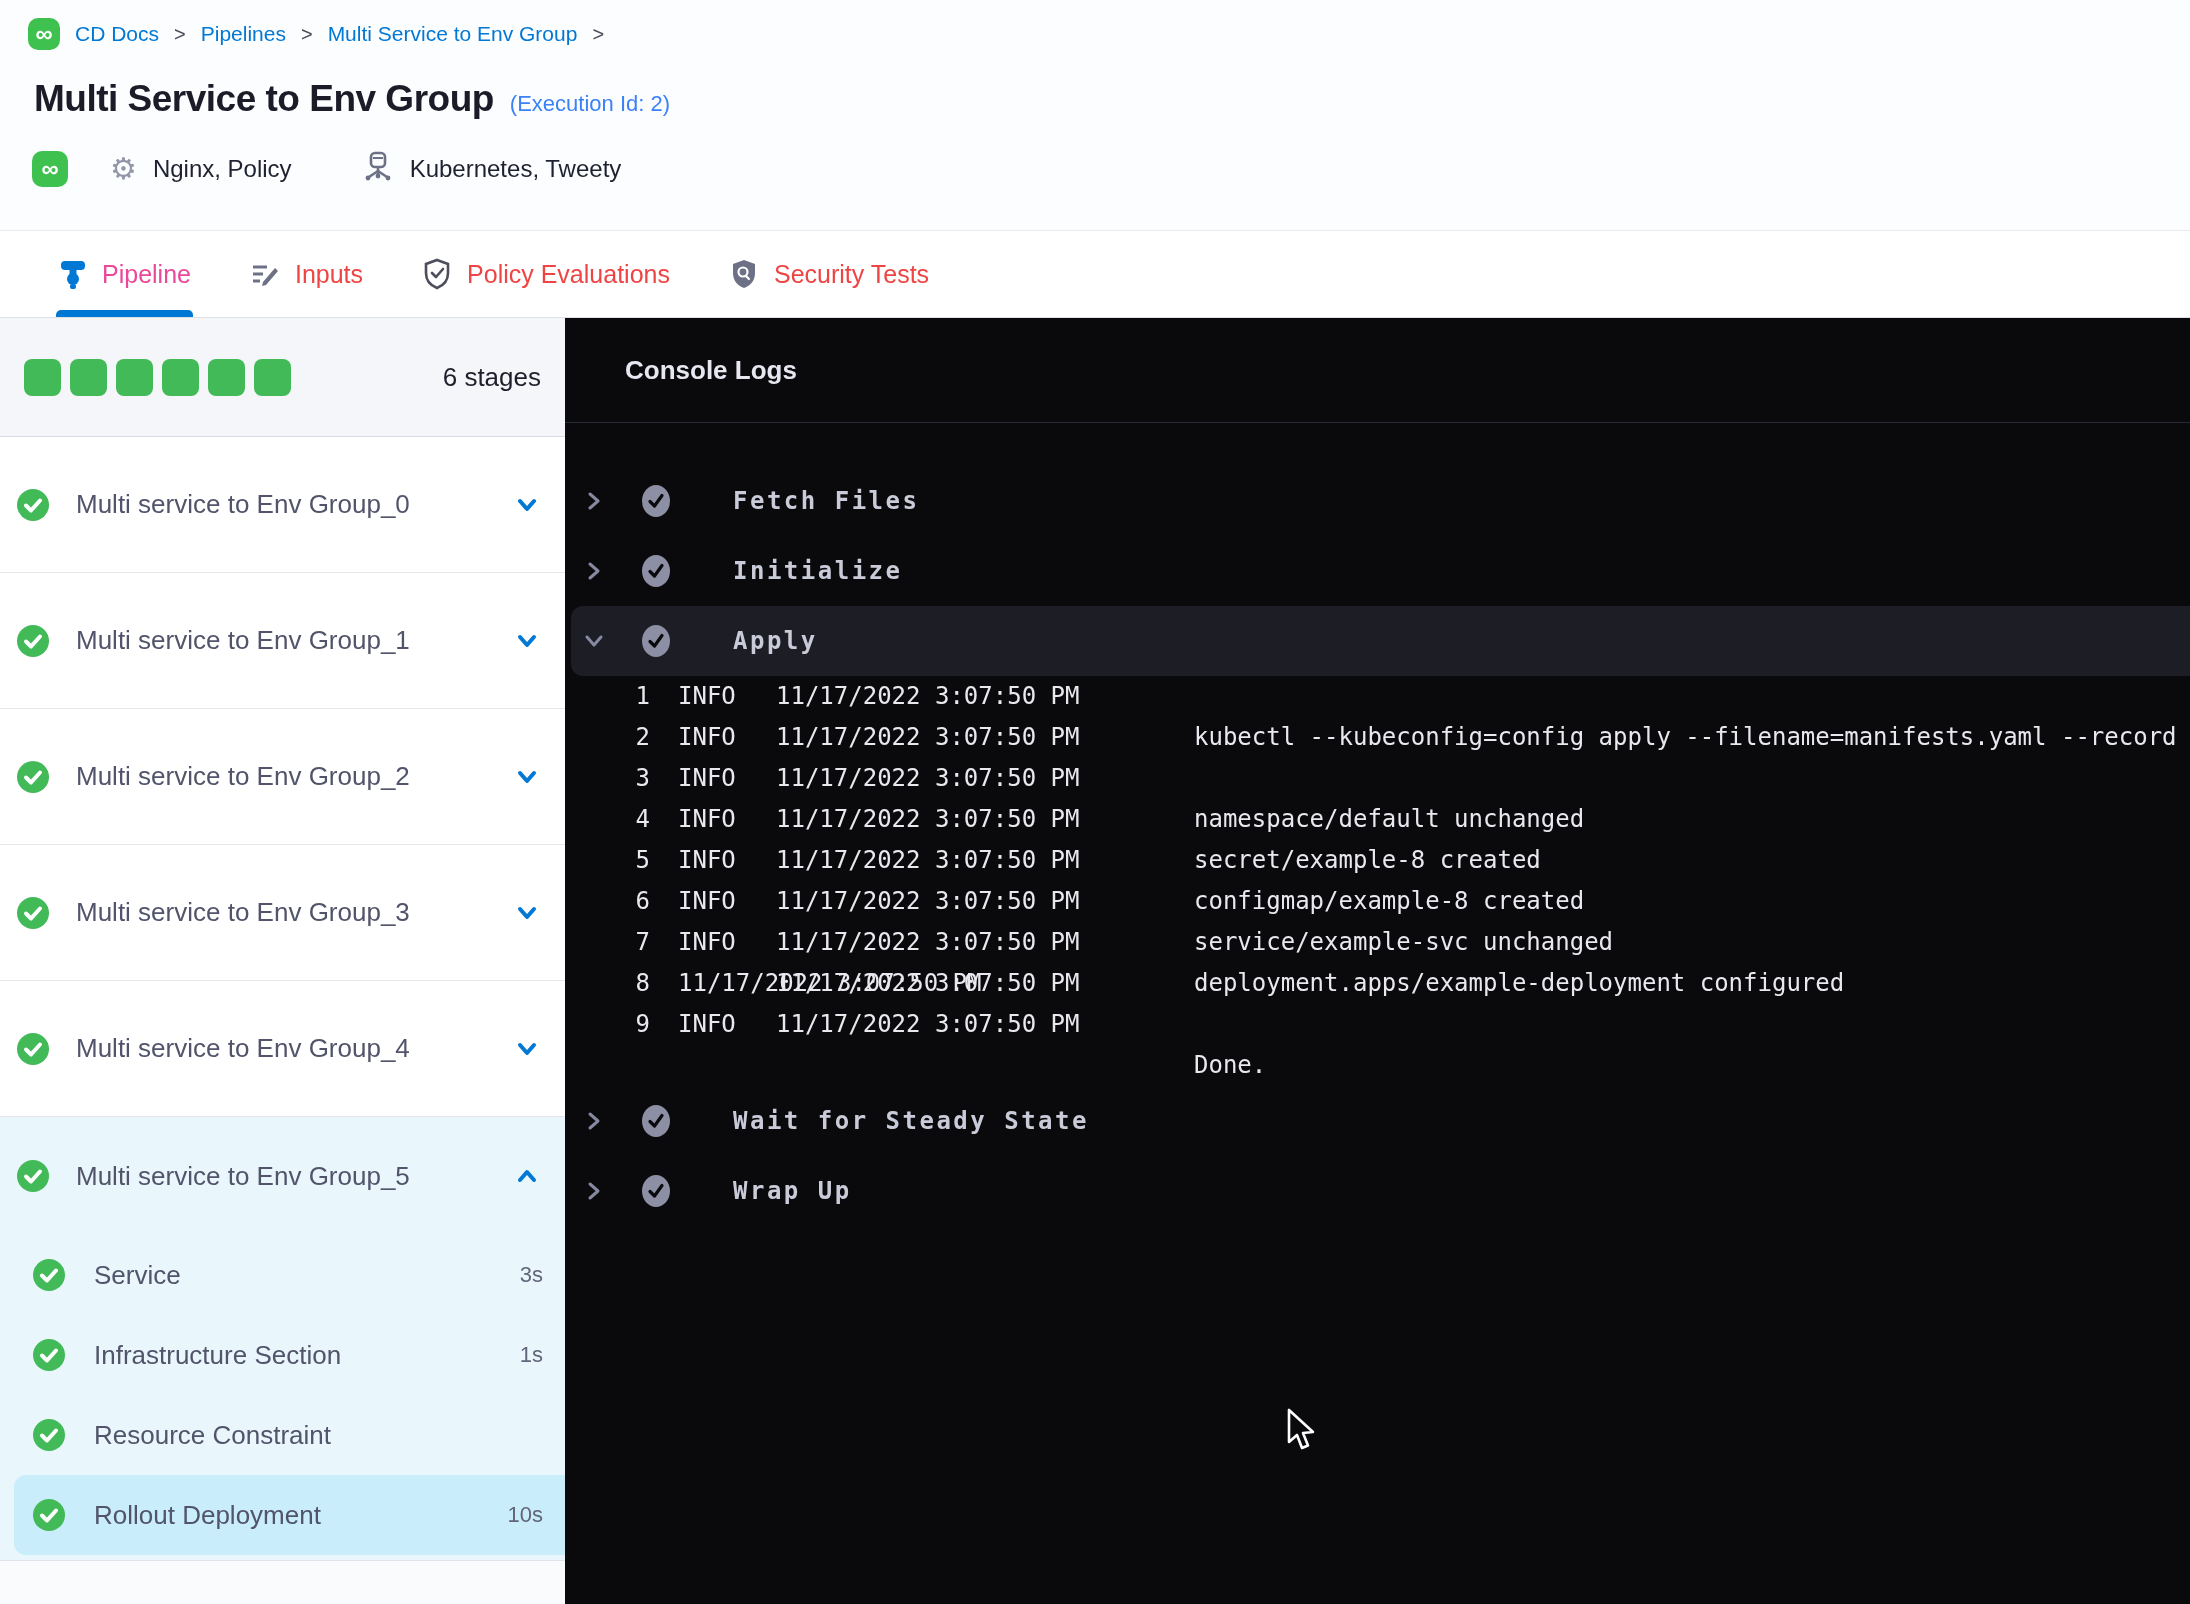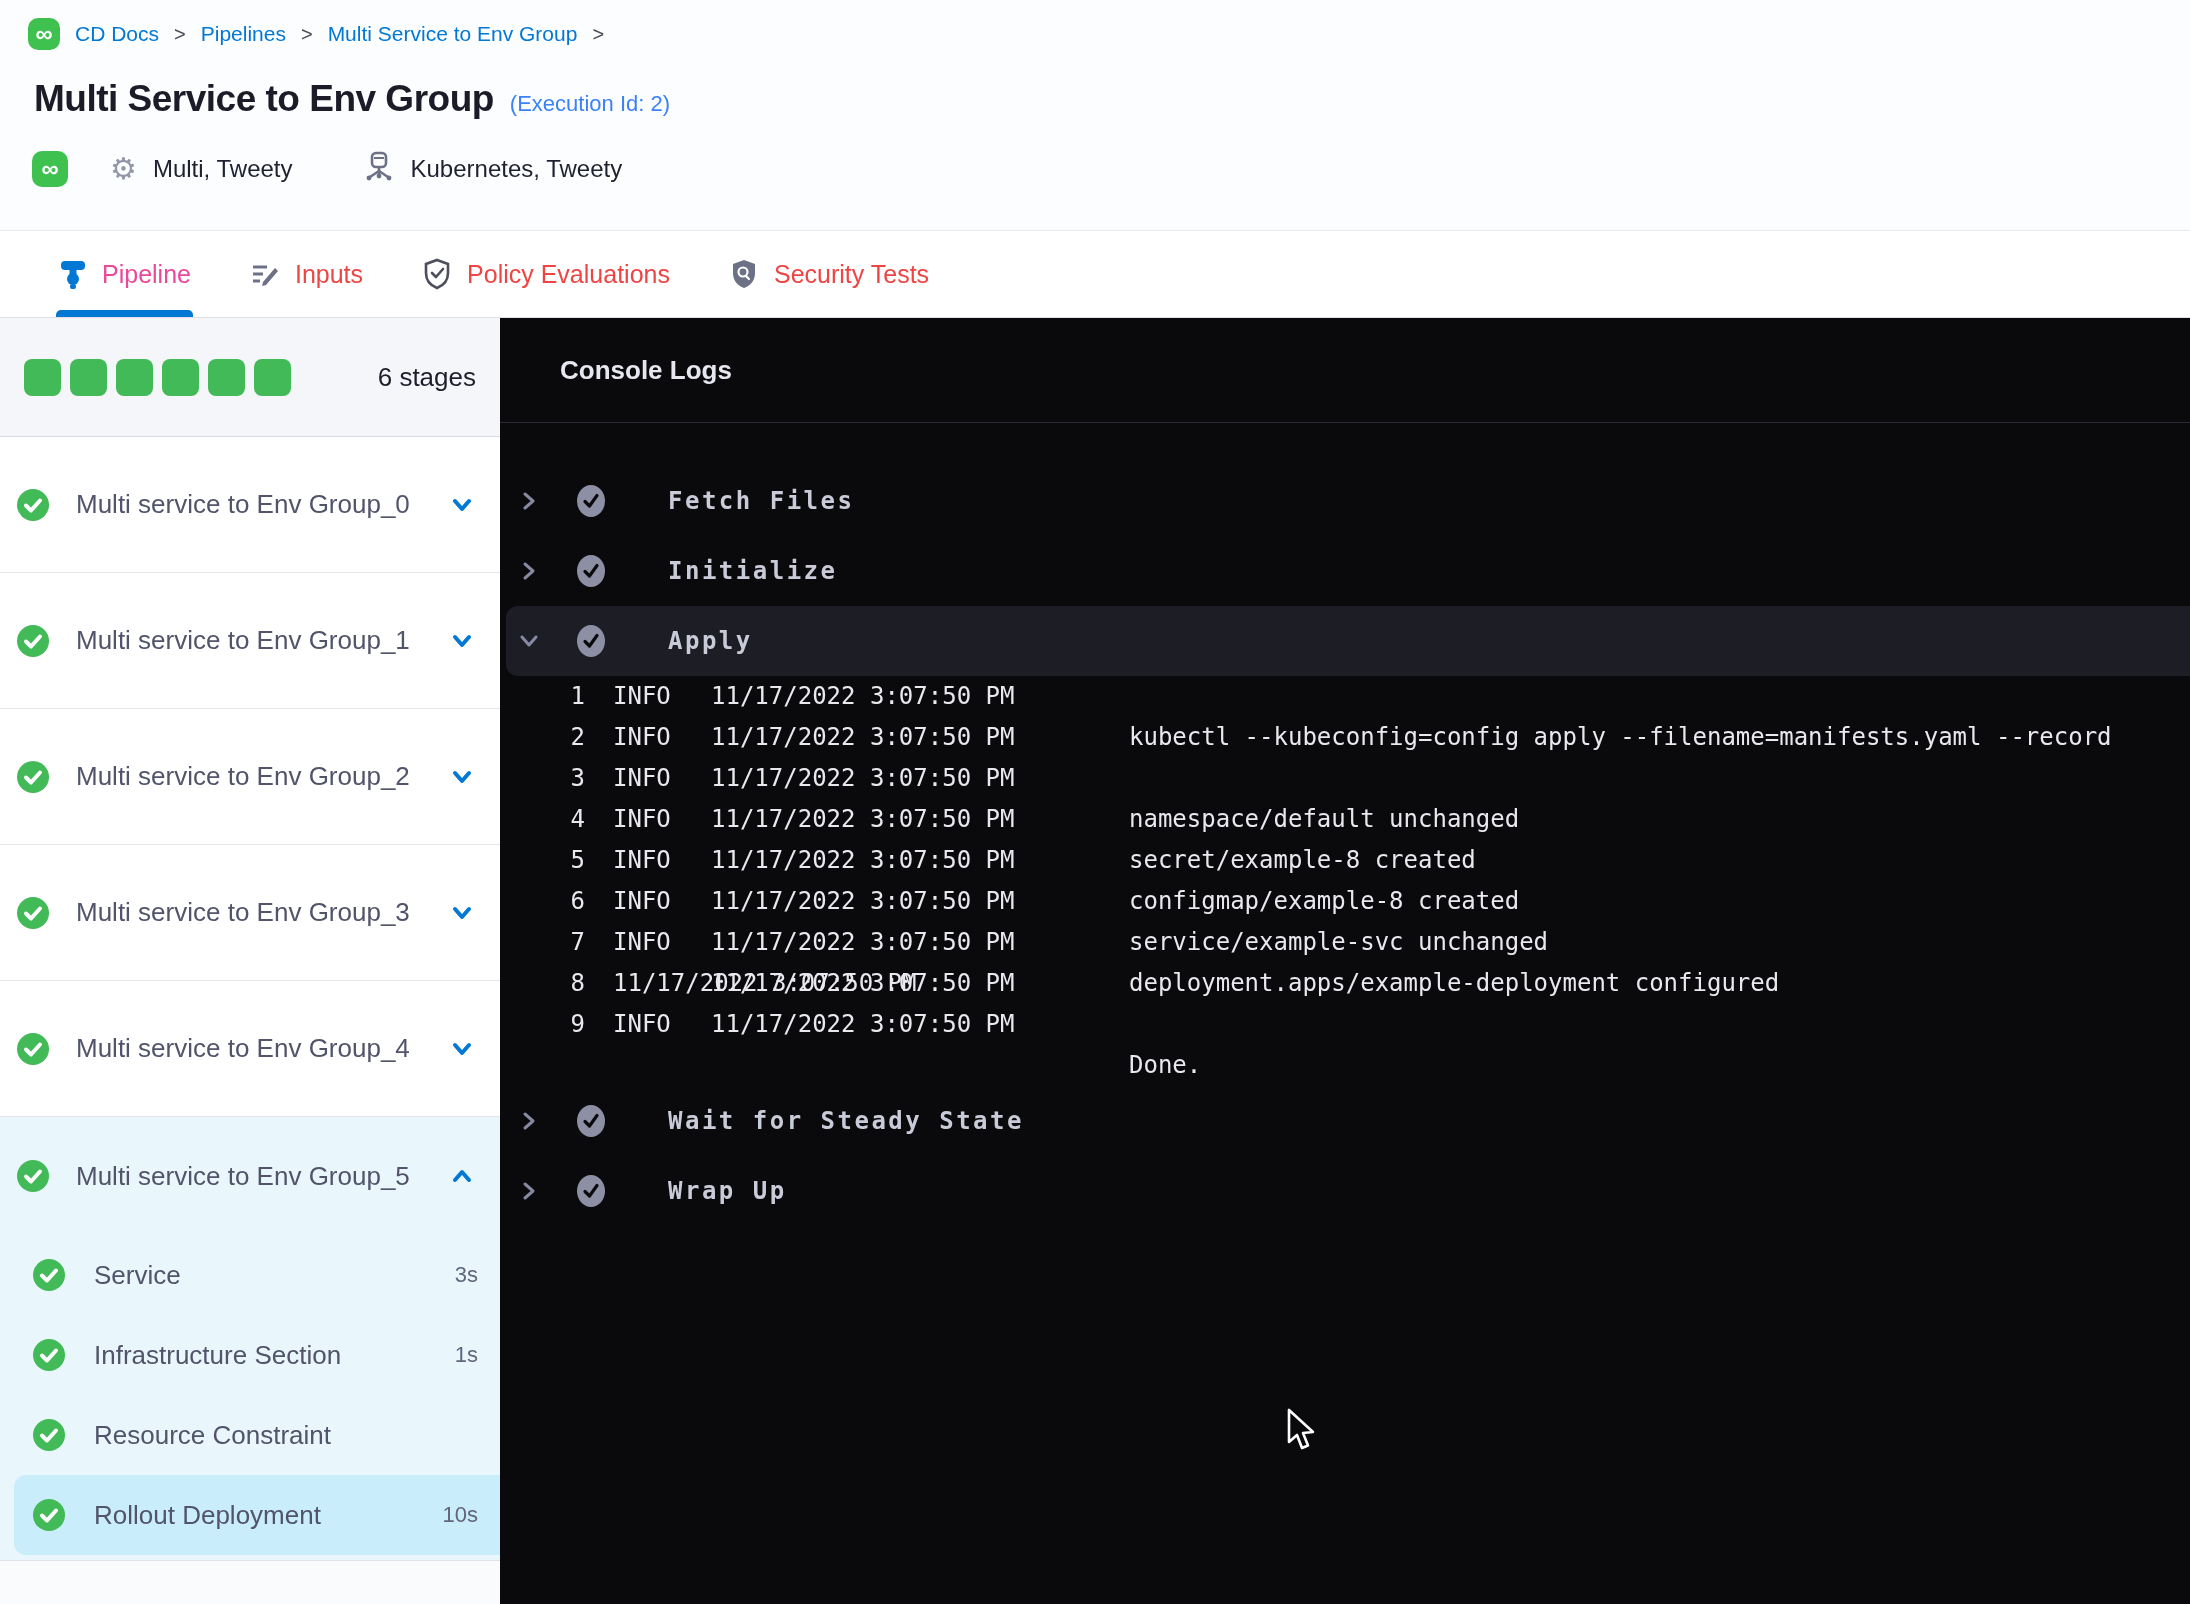--- a/index.html
+++ b/index.html
@@ -28,21 +28,21 @@
     border-top:1px solid #e9ebf1; border-bottom:1px solid #dfe1e9;
     display:flex; align-items:stretch; gap:58px; padding-left:58px; }
   .tab { position:relative; display:flex; align-items:center; gap:14px; font-size:25px; color:#ef4444; cursor:pointer; }
   .tab .ticon { display:flex; align-items:center; }
   .tab.active { color:#ec4899; font-weight:normal; }
   .tab.active::after { content:""; position:absolute; left:-2px; right:-2px; bottom:0; height:7px;
     border-radius:5px 5px 0 0; background:#0278d5; }
   
   .bodywrap { position:absolute; top:318px; left:0; right:0; bottom:0; display:flex; }
   
-  .sidebar { width:500px; background:#fbfcfe; display:flex; flex-direction:column; flex-shrink:0; }
+  .sidebar { width:565px; background:#fbfcfe; display:flex; flex-direction:column; flex-shrink:0; }
   .sb-header { height:119px; background:#f4f6f9; border-bottom:1px solid #d8dbe3;
     display:flex; align-items:center; padding:0 24px 0 24px; }
   .sqs { display:flex; gap:9px; }
   .sq { width:37px; height:37px; border-radius:8px; background:#42ba57; }
   .sb-count { margin-left:auto; font-size:26px; color:#1e1f2b; }
   .stage-row { height:136px; background:#ffffff; border-bottom:1px solid #e4e6ec;
     display:flex; align-items:center; padding:0 24px 0 17px; cursor:pointer; }
   .ckc { width:32px; height:32px; flex-shrink:0; }
   .stage-label { margin-left:27px; font-size:26px; color:#51546a; flex:1; }
   .chev-blue { width:28px; height:28px; flex-shrink:0; }
@@ -91,21 +91,21 @@
       <span class="crumb-sep">&gt;</span>
     </div>
     <div class="titlerow">
       <span class="page-title">Multi Service to Env Group</span>
       <span class="exec-id">(Execution Id: 2)</span>
     </div>
     <div class="metarow">
       <span class="badge-inf sm">∞</span>
       <div class="meta-group">
         <span class="gear">⚙</span>
-        <span class="meta-label">Multi, Tweety</span>
+        <span class="meta-label">Nginx, Policy</span>
       </div>
       <div class="meta-group" style="margin-left:50px;">
         <span class="ticon">
           <svg width="32" height="34" viewBox="0 0 32 34">
             <rect x="9" y="3" width="14" height="14" rx="4" fill="none" stroke="#6d7186" stroke-width="2.6"></rect>
             <line x1="11" y1="8" x2="21" y2="8" stroke="#6d7186" stroke-width="2"></line>
             <line x1="16" y1="17" x2="16" y2="24" stroke="#6d7186" stroke-width="2.6"></line>
             <line x1="16" y1="21" x2="7" y2="27" stroke="#6d7186" stroke-width="2.6"></line>
             <line x1="16" y1="21" x2="25" y2="27" stroke="#6d7186" stroke-width="2.6"></line>
             <circle cx="6" cy="28" r="2.4" fill="#6d7186"></circle>

